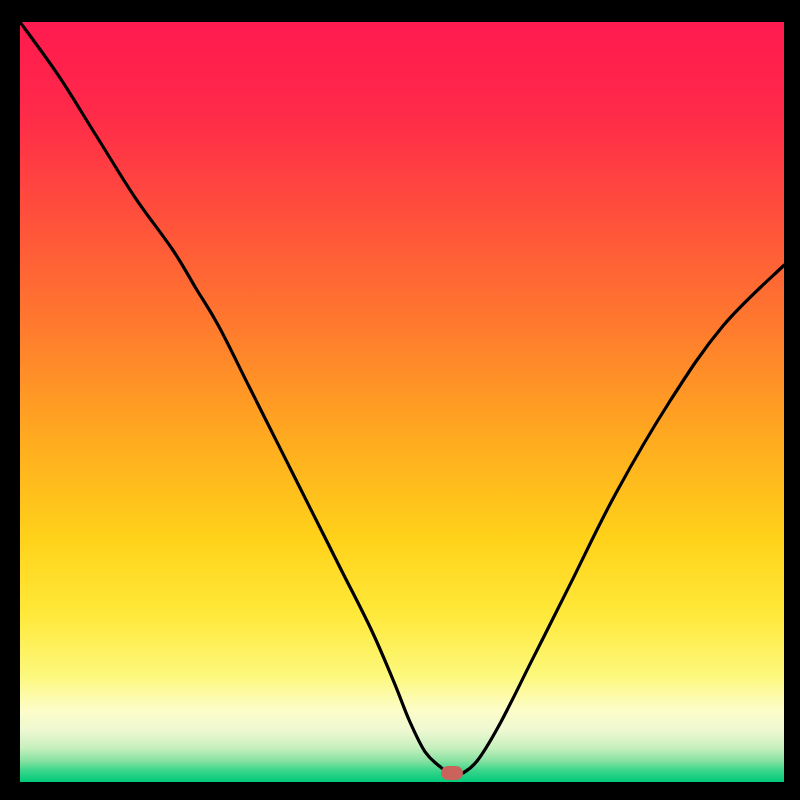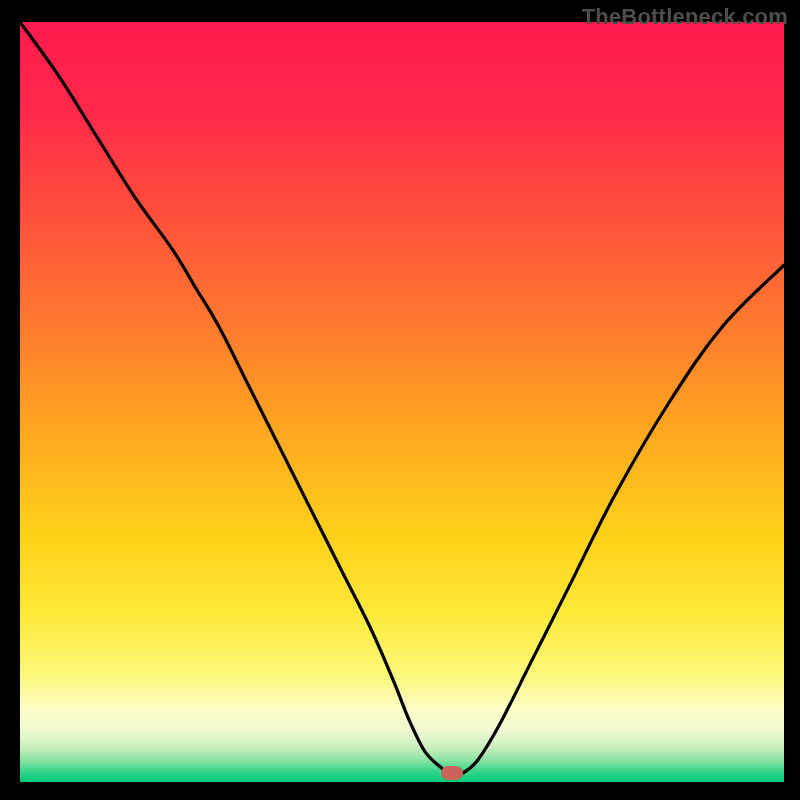--- a/index.html
+++ b/index.html
@@ -55,21 +55,20 @@
     border-radius: 7px;
     transform: translate(-50%, -50%);
     z-index: 30;
   }
 </style>
 </head>
 <body>
 
 <div class="frame">
 
-  <div class="watermark">TheBottleneck.com</div>
 
   <div class="plot">
 
     <svg class="gradient" viewBox="0 0 764 760" preserveAspectRatio="none">
       <defs>
         <linearGradient id="bg" x1="0" y1="0" x2="0" y2="1">
             <stop offset="0.00%" stop-color="#ff1a4f"></stop>
             <stop offset="12.00%" stop-color="#ff2a49"></stop>
             <stop offset="25.00%" stop-color="#ff4e3c"></stop>
             <stop offset="40.00%" stop-color="#ff7a2e"></stop>

